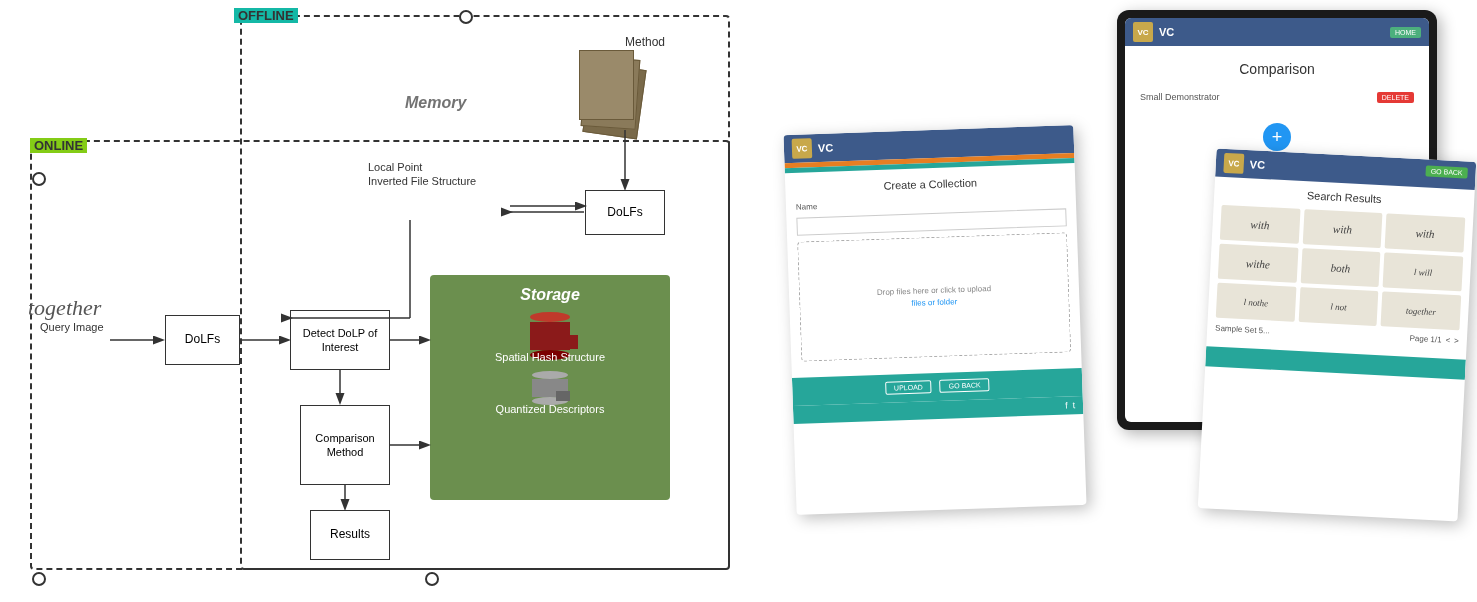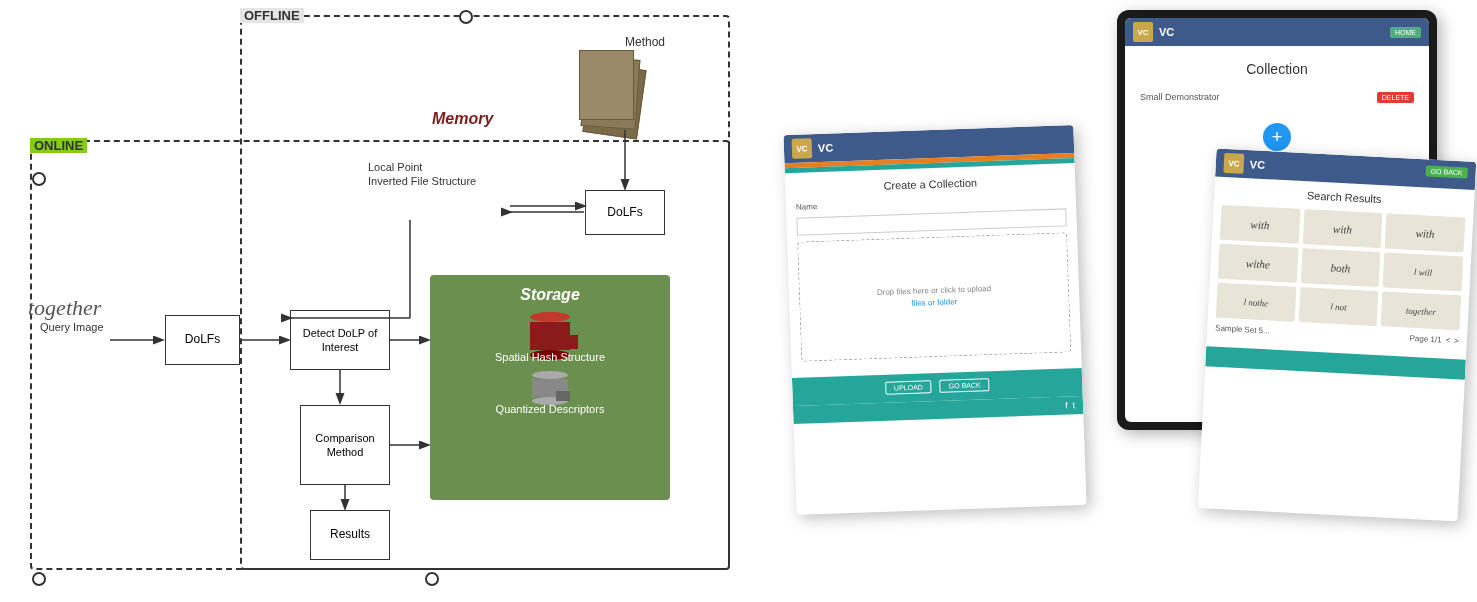--- a/index.html
+++ b/index.html
@@ -55,25 +55,25 @@
       left: 20px;
       width: 700px;
       height: 430px;
       border: 2px dashed #333;
       border-radius: 4px;
     }
 
     .label-offline {
       position: absolute;
       top: -2px;
-      left: 230px;
+      left: 224px;
       font-size: 13px;
       font-weight: bold;
       color: #333;
-      background: #e5e5e5;
+      background: #14b8a6;
       padding: 0 4px;
     }
 
     .label-online {
       position: absolute;
       top: 128px;
       left: 20px;
       font-size: 13px;
       font-weight: bold;
       color: #333;
@@ -119,27 +119,26 @@
       font-size: 22px;
       color: #555;
       position: absolute;
       top: 285px;
       left: 18px;
     }
 
     
     .memory-label {
       position: absolute;
-      top: 100px;
+      top: 84px;
       left: 395px;
       font-size: 16px;
       font-weight: bold;
       font-style: italic;
-      color: #7f1d1d;
-      margin-left: 27px;
+      color: #737373;
     }
 
     
     .storage-box {
       position: absolute;
       top: 265px;
       left: 420px;
       width: 240px;
       height: 225px;
       background: #6b8f4e;
@@ -635,21 +634,21 @@
     <div class="screenshot-back-inner">
       <div class="app-header">
         <div class="app-header-logo">
           <span>VC</span>
         </div>
         <span class="app-header-title">VC</span>
         <div class="app-header-spacer"></div>
         <div class="home-btn">HOME</div>
       </div>
       <div class="collections-page">
-        <div class="collections-title">Collection</div>
+        <div class="collections-title">Comparison</div>
         <div class="collection-item">
           <span>Small Demonstrator</span>
           <span class="delete-btn">DELETE</span>
         </div>
         <div class="add-circle">+</div>
       </div>
     </div>
   </div>
 
   <div class="screenshot-mid">

